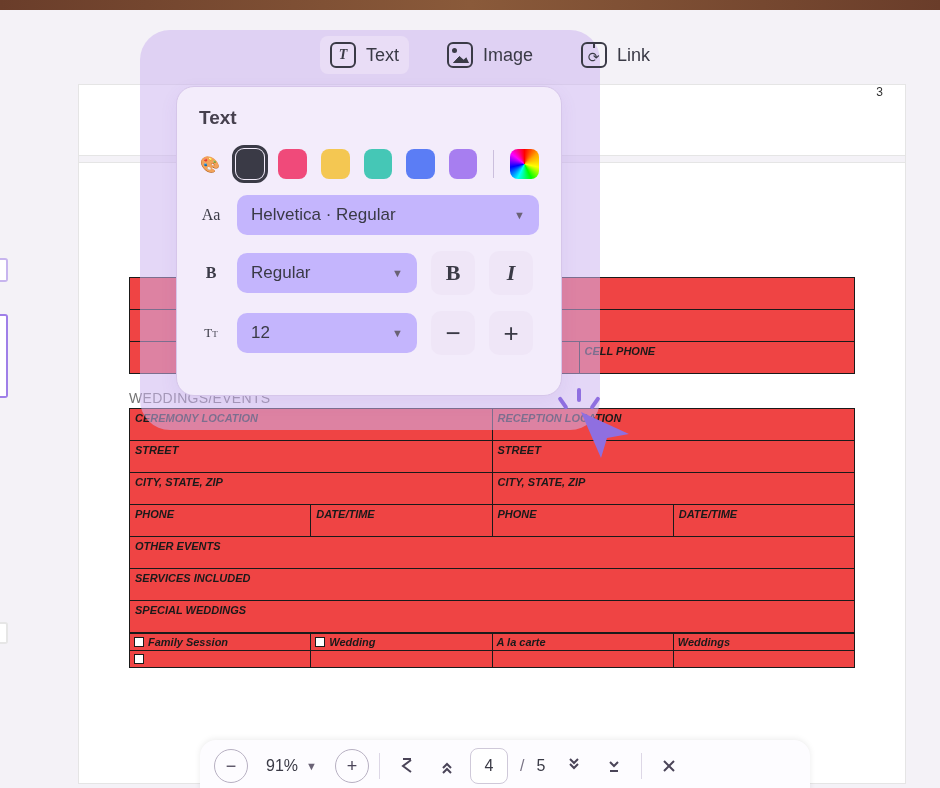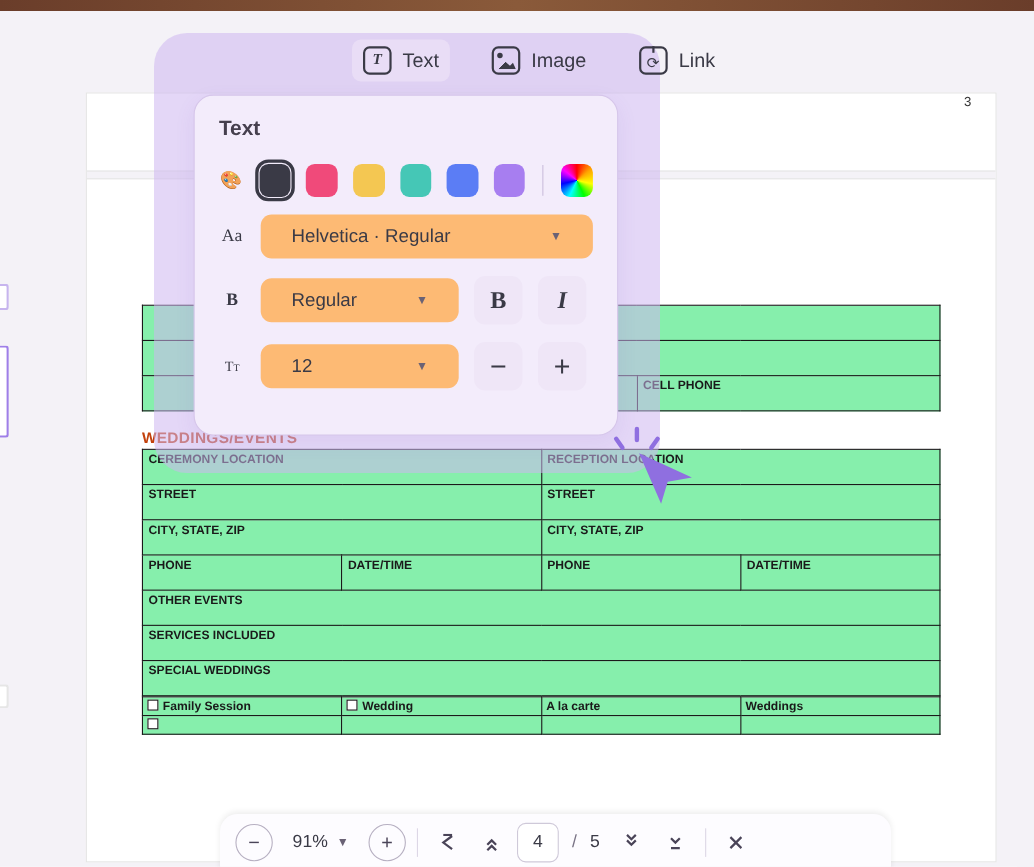--- a/index.html
+++ b/index.html
@@ -120,23 +120,23 @@
   }
   .color-swatch.selected {
     outline: 3px solid #3a3a46;
     outline-offset: 1px;
     background: #3a3a46;
   }
   .color-rainbow { background: conic-gradient(red,orange,yellow,lime,cyan,blue,magenta,red); }
   .divider-v { width:1px; height:28px; background:#cbbfdd; margin:0 2px; }
   .dropdown {
     flex: 1;
-    background: #fdba74;
+    background: #c4b5fd;
     border-radius: 10px;
-    padding: 10px 28px;
+    padding: 10px 14px;
     font-size: 17px;
     color: #3a3a46;
     display: flex; justify-content: space-between; align-items:center;
     cursor: pointer;
   }
   .dropdown.small { flex: 0 0 180px; }
   .dropdown.tiny { flex: 0 0 180px; }
   .caret { font-size:11px; color:#6a6275; }
   .btn-square {
     width: 44px; height: 44px;
@@ -169,28 +169,29 @@
     border-collapse: collapse;
     table-layout: fixed;
     font-size: 11px;
   }
   .form-table td {
     border: 1px solid #1a1a1a;
     padding: 3px 5px 16px 5px;
     vertical-align: top;
     font-weight: 700;
     color:#1a1a1a;
-    background: #86efac;
+    background: #ef4444;
+    font-style: italic;
   }
   .section-title {
-    font-weight: 700;
+    font-weight: 400;
     font-size: 14px;
     letter-spacing: 0.3px;
     margin: 16px 0 2px 0;
-    color:#c2410c;
+    color:#737373;
   }
   .checkbox-cell { padding: 2px 4px 2px 4px !important; font-weight:700; font-size:11px; }
   .fake-checkbox {
     display:inline-block; width:10px; height:10px;
     border:1.5px solid #1a1a1a; margin-right:4px; vertical-align:-1px;
     background:#fff;
   }
   
   .click-cursor {
     position:absolute;

